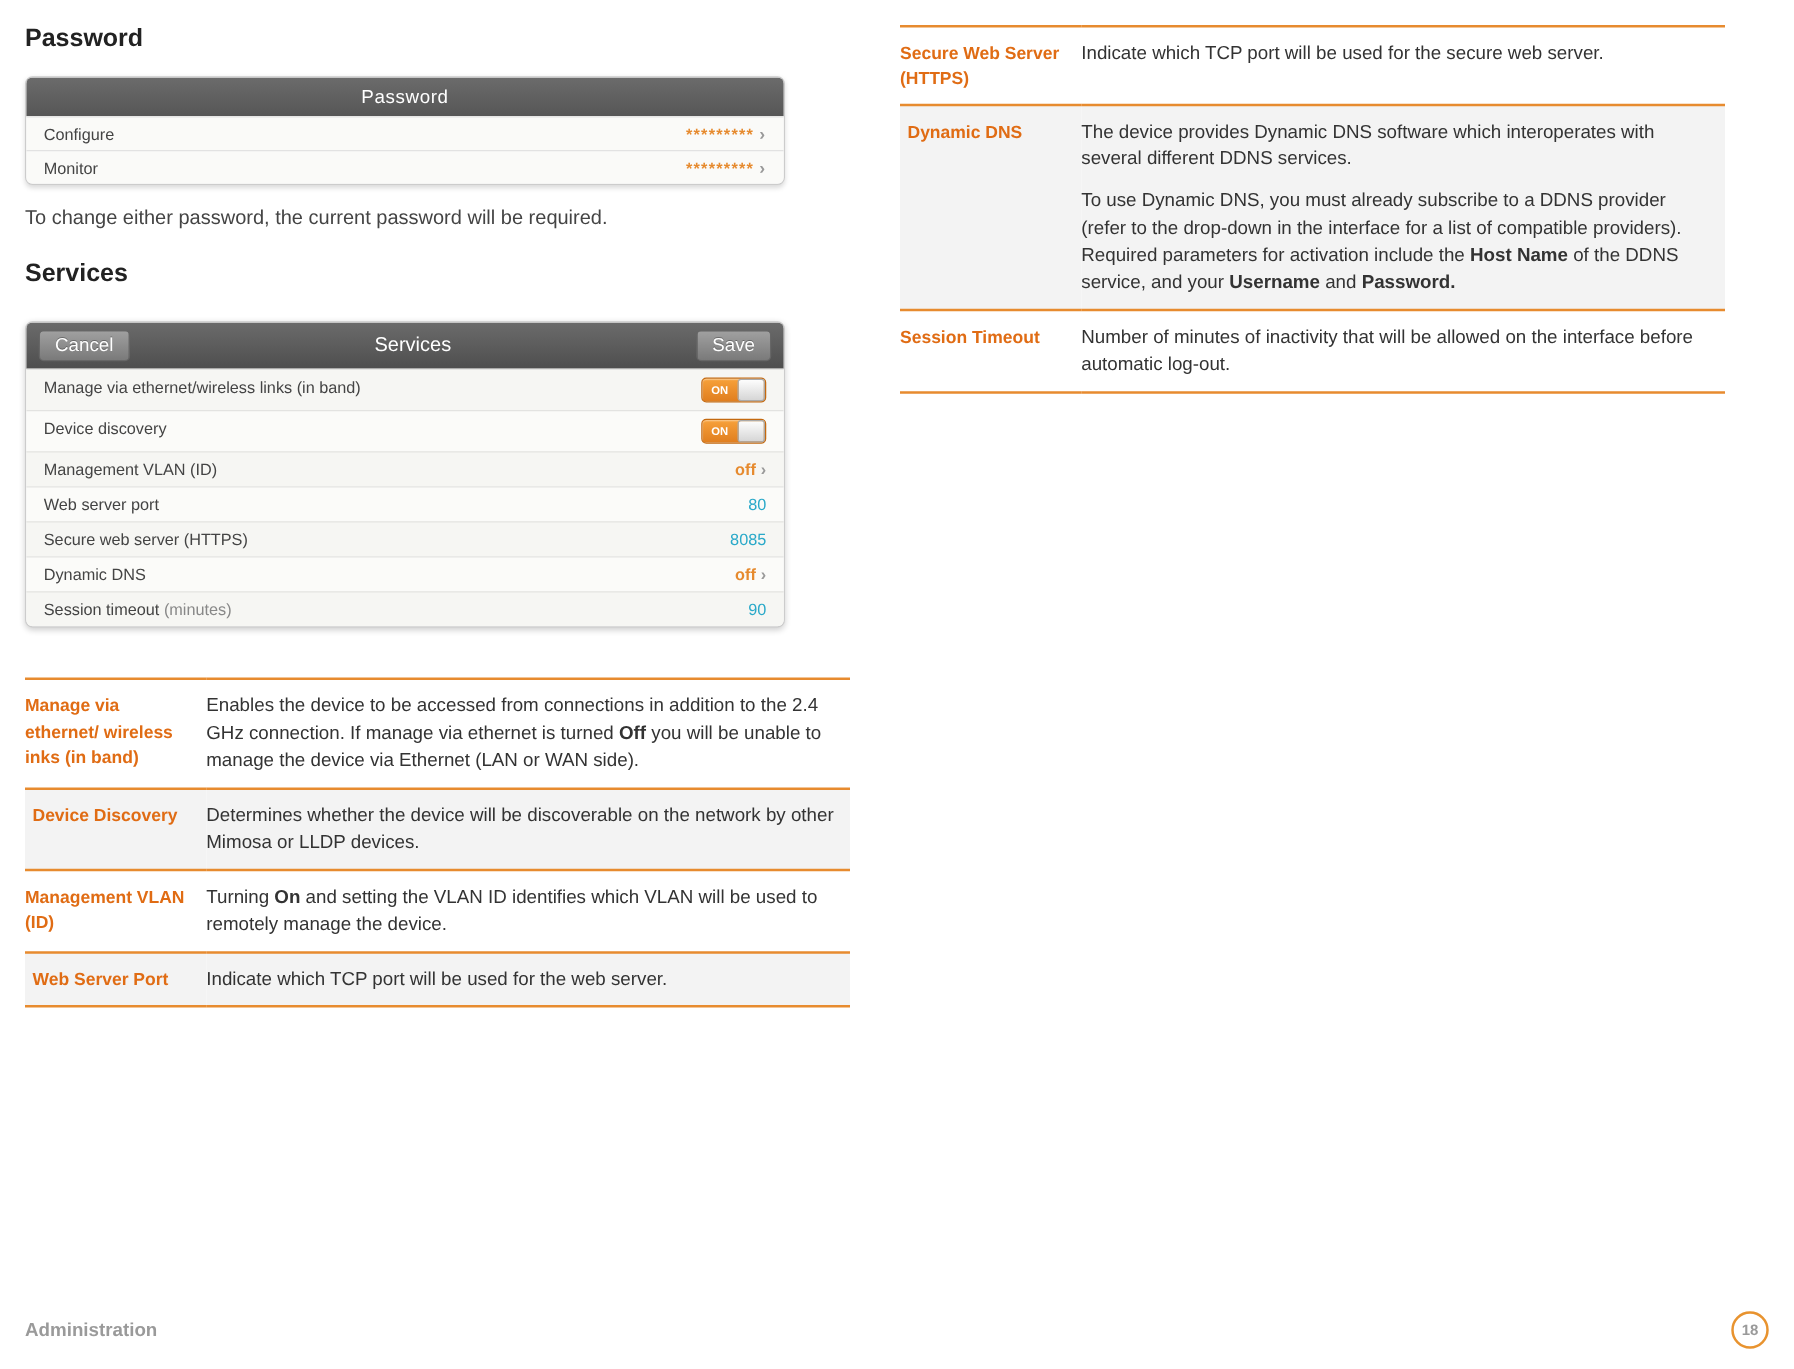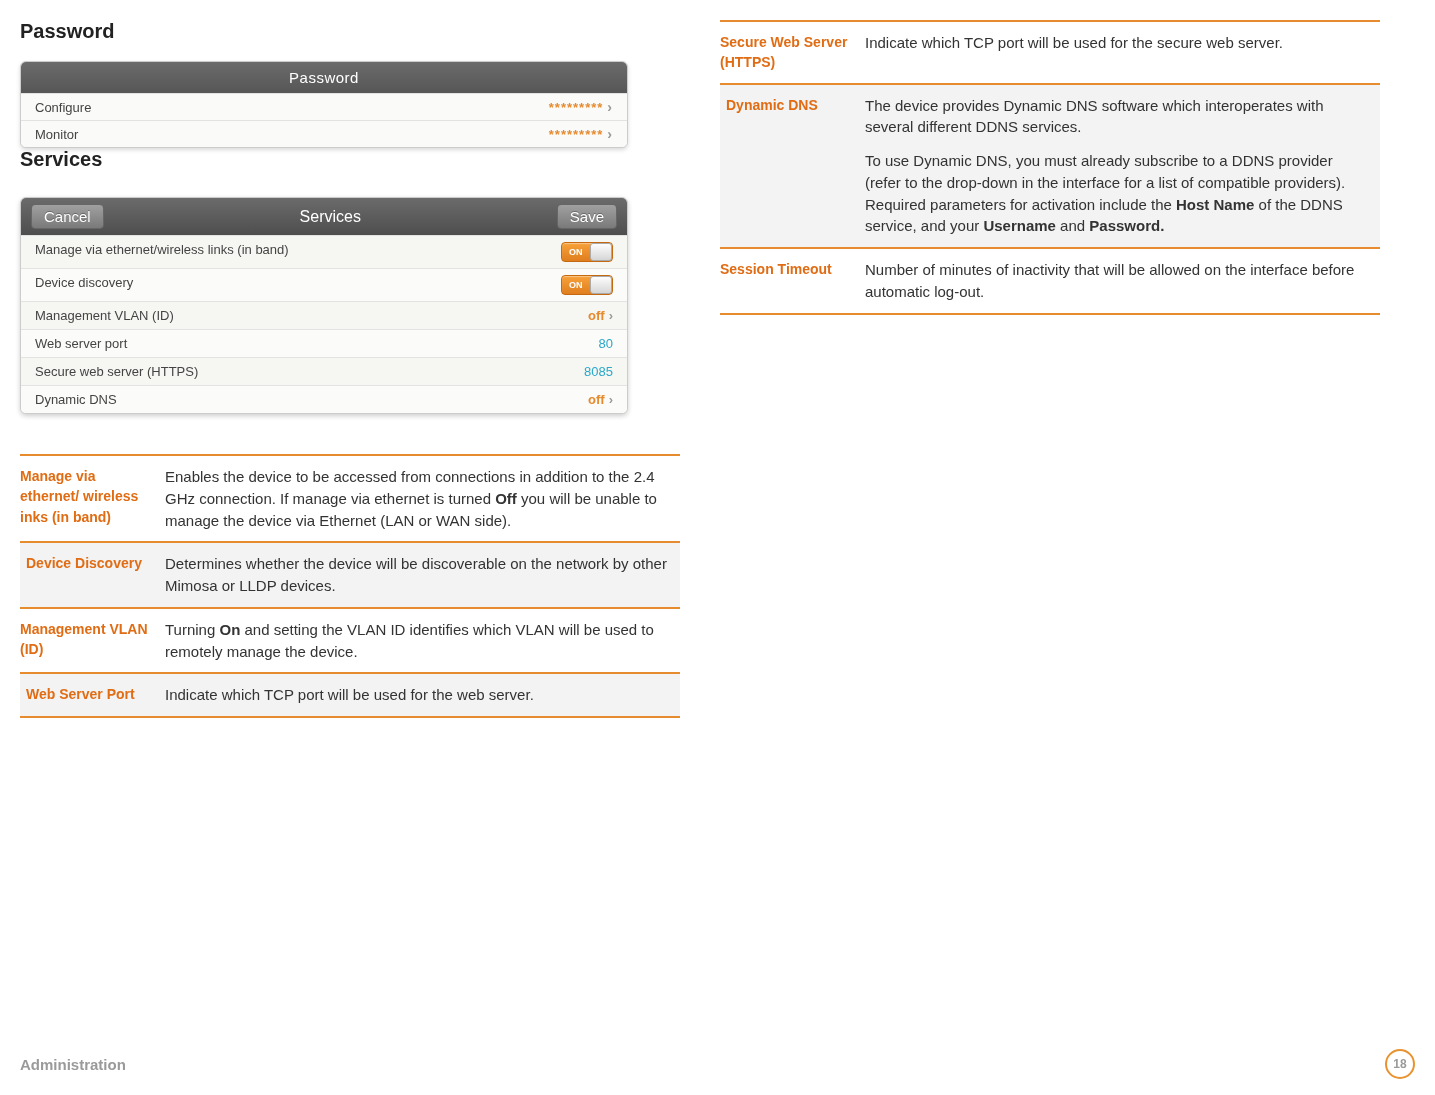--- a/index.html
+++ b/index.html
@@ -235,20 +235,21 @@
       </div>
       <div class="pwd-row">
         <span>Monitor</span>
         <span class="pwd-value">
           <span>*********</span>
           <span class="chevron">›</span>
         </span>
       </div>
     </div>
 
+    <p class="body-text">To change either password, the current password will be required.</p>
 
     <h2 class="section-heading">Services</h2>
 
     <div class="services-panel">
       <div class="services-header">
         <span class="hdr-btn">Cancel</span>
         <span class="title">Services</span>
         <span class="hdr-btn">Save</span>
       </div>
 
@@ -287,20 +288,26 @@
       </div>
 
       <div class="svc-row">
         <span class="svc-label">Dynamic DNS</span>
         <span class="svc-value">
           <span>off</span>
           <span class="chev">›</span>
         </span>
       </div>
 
+      <div class="svc-row">
+        <span class="svc-label">
+          <span>Session timeout </span><span class="muted">(minutes)</span>
+        </span>
+        <span class="svc-value link">90</span>
+      </div>
     </div>
 
     <table class="def-table">
       <tbody>
           <tr>
         <td class="term">Manage via ethernet/ wireless inks (in band)</td>
         <td class="desc">
           <span>Enables the device to be accessed from connections in addition to the 2.4 GHz connection. If manage via ethernet is turned </span><b>Off</b><span> you will be unable to manage the device via Ethernet (LAN or WAN side).</span>
         </td>
       </tr>

